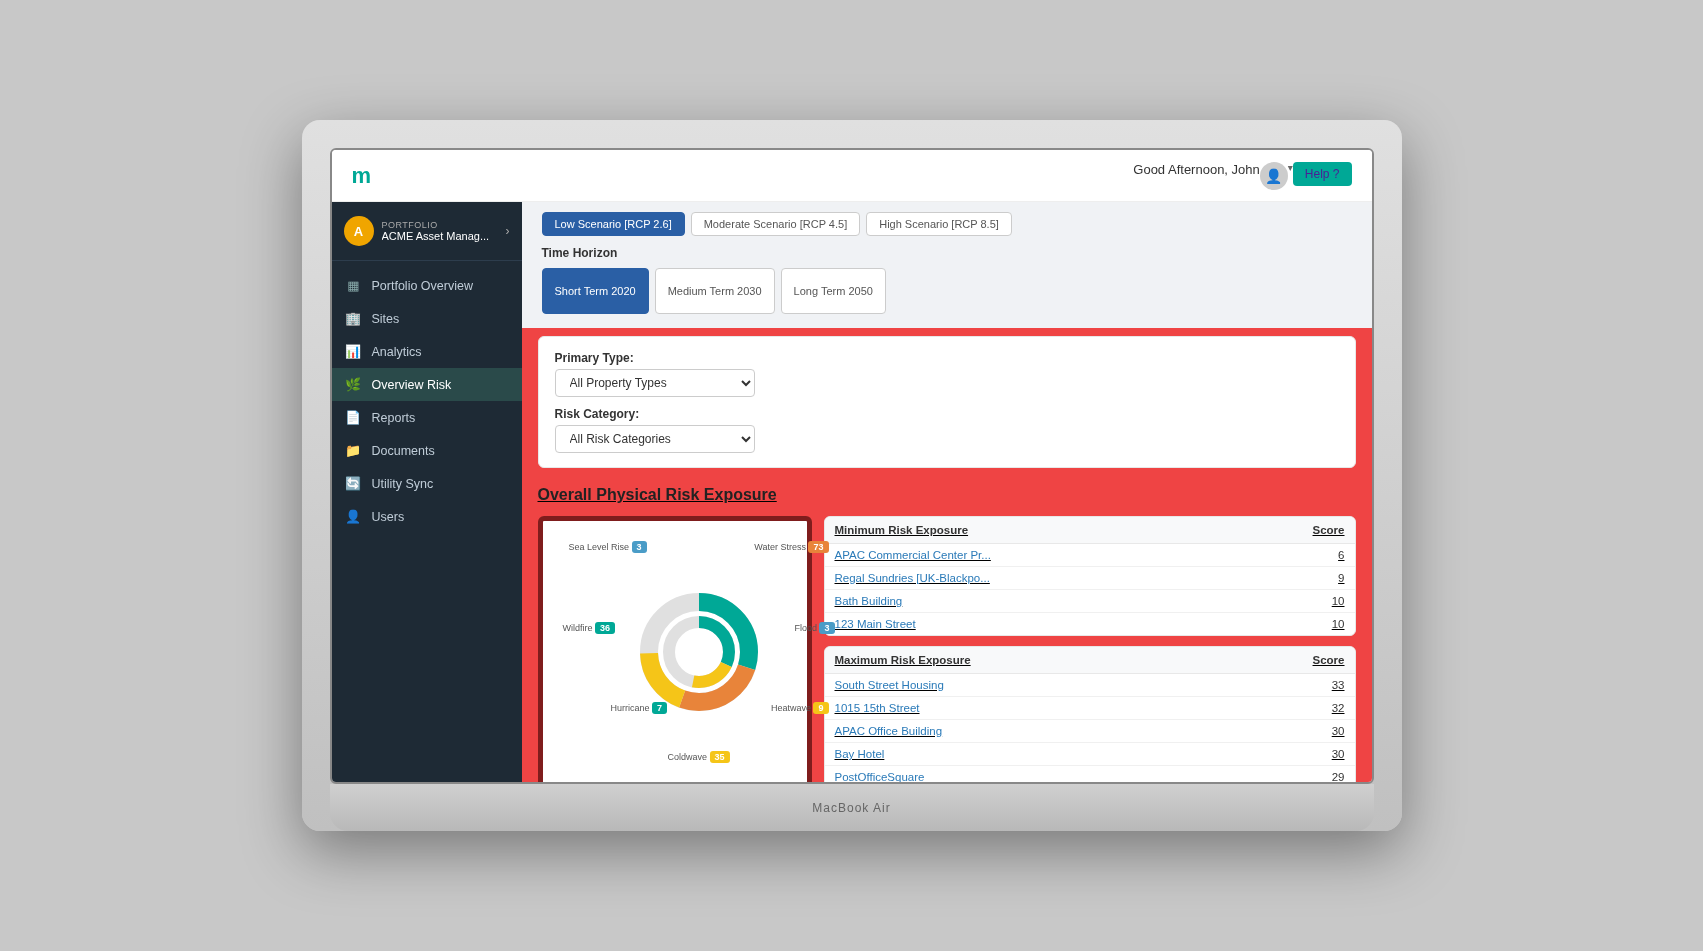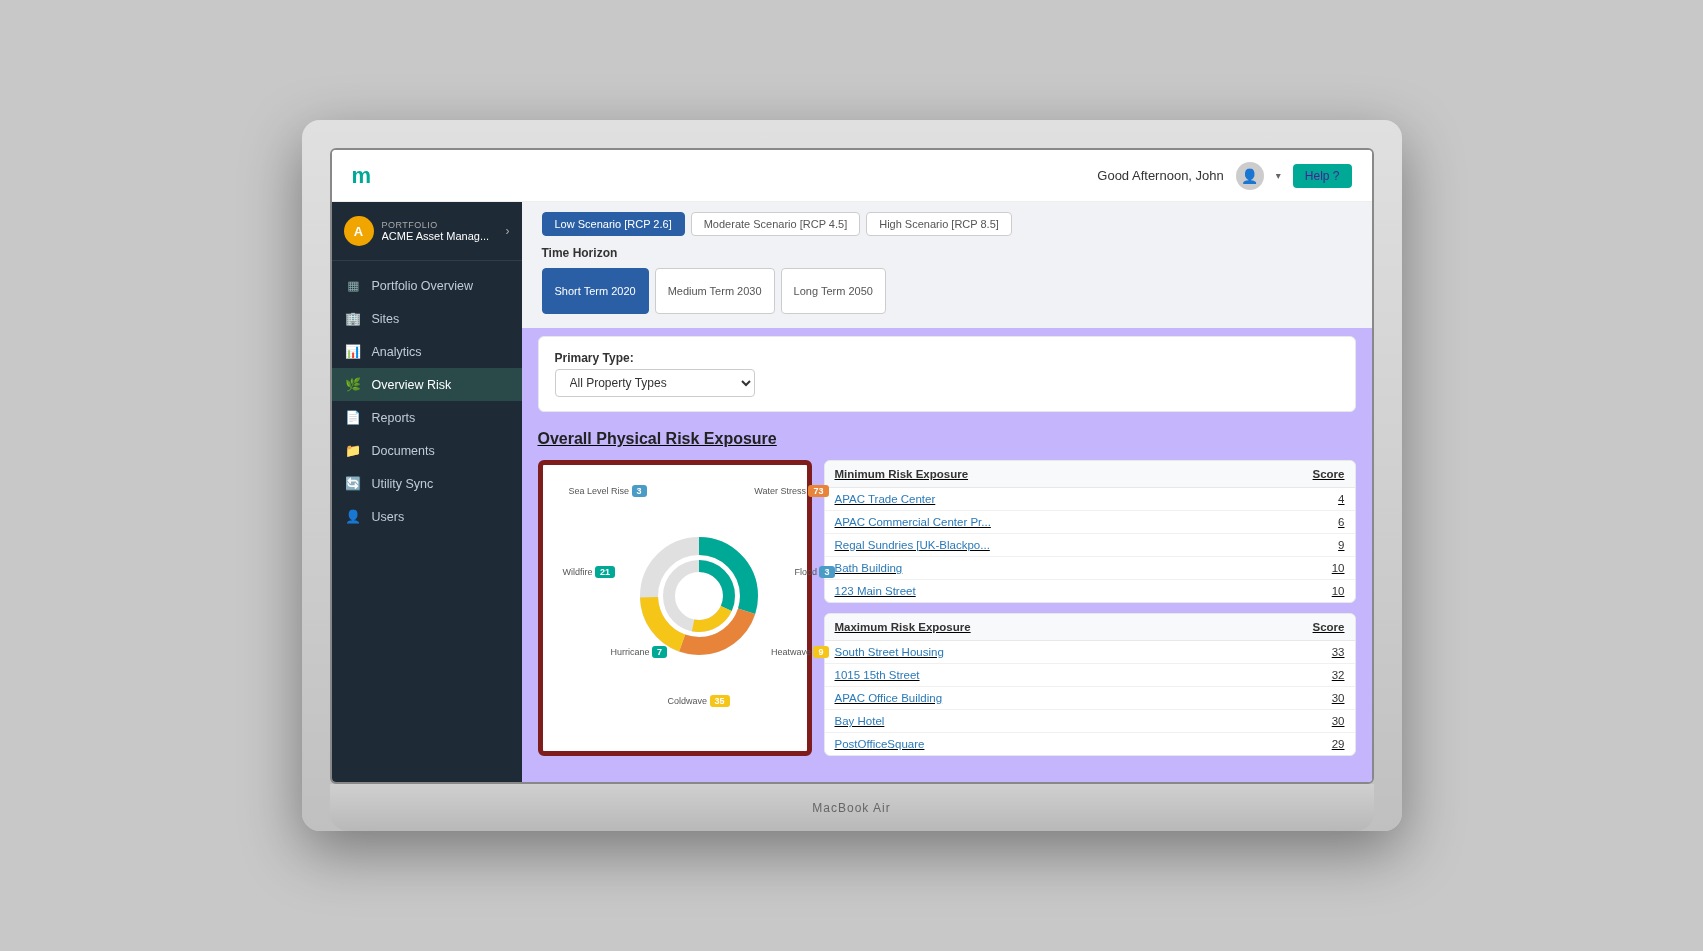--- a/index.html
+++ b/index.html
@@ -52,22 +52,22 @@
       padding: 0 20px;
       border-bottom: 1px solid #eee;
     }
     .topbar-logo {
       font-size: 22px;
       font-weight: 700;
       color: #00a896;
     }
     .topbar-right {
       display: flex;
-      align-items: center;
-      gap: 12px;
+      align-items: flex-start;
+      gap: 0;
     }
     .topbar-greeting {
       font-size: 13px;
       color: #333;
     }
     .topbar-avatar {
       width: 28px;
       height: 28px;
       border-radius: 50%;
       background: #ccc;
@@ -160,21 +160,21 @@
     .nav-icon {
       font-size: 13px;
       width: 16px;
       text-align: center;
       color: #8aa;
     }
     .nav-item.active .nav-icon { color: #4dd; }
     
     .main {
       flex: 1;
-      background: #c4b5fd;
+      background: #ef4444;
       overflow-y: auto;
       display: flex;
       flex-direction: column;
     }
     
     .scenario-tabs {
       background: #f0f2f5;
       padding: 10px 20px 0 20px;
       display: flex;
       gap: 6px;
@@ -426,37 +426,46 @@
           <div class="filter-row">
             <div class="filter-label">Primary Type:</div>
             <select class="filter-select">
               <option>All Property Types</option>
               <option>Office</option>
               <option>Residential</option>
               <option>Retail</option>
               <option>Industrial</option>
             </select>
           </div>
+          <div class="filter-row">
+            <div class="filter-label">Risk Category:</div>
+            <select class="filter-select">
+              <option>All Risk Categories</option>
+              <option>Physical</option>
+              <option>Transition</option>
+              <option>Liability</option>
+            </select>
+          </div>
         </div>
 
         <div class="risk-section">
           <div class="risk-title">Overall Physical Risk Exposure</div>
           <div class="risk-content">
 
             <div class="chart-container">
               <div class="chart-labels">
 
                 <div class="chart-label" style="top:4px;left:10px;">
                   Sea Level Rise <span class="chart-label-badge badge-blue">3</span>
                 </div>
                 <div class="chart-label" style="top:4px;right:10px;">
                   Water Stress <span class="chart-label-badge badge-orange">73</span>
                 </div>
                 <div class="chart-label" style="top:85px;left:4px;">
-                  Wildfire <span class="chart-label-badge badge-teal">21</span>
+                  Wildfire <span class="chart-label-badge badge-teal">36</span>
                 </div>
                 <div class="chart-label" style="top:85px;right:4px;">
                   Flood <span class="chart-label-badge badge-blue">3</span>
                 </div>
                 <div class="chart-label" style="top:165px;left:10px;padding-left:42px;">
                   Hurricane <span class="chart-label-badge badge-teal">7</span>
                 </div>
                 <div class="chart-label" style="top:165px;right:10px;">
                   Heatwave <span class="chart-label-badge badge-yellow">9</span>
                 </div>
@@ -482,24 +491,20 @@
                 </svg>
               </div>
             </div>
 
             <div class="tables-container">
 
               <div class="risk-table">
                 <div class="risk-table-header">
                   <span class="col-name">Minimum Risk Exposure</span>
                   <span class="col-score">Score</span>
-                </div>
-                <div class="risk-table-row">
-                  <span class="col-name"><a class="risk-link">APAC Trade Center</a></span>
-                  <span class="col-score">4</span>
                 </div>
                 <div class="risk-table-row">
                   <span class="col-name"><a class="risk-link">APAC Commercial Center Pr...</a></span>
                   <span class="col-score">6</span>
                 </div>
                 <div class="risk-table-row">
                   <span class="col-name"><a class="risk-link">Regal Sundries [UK-Blackpo...</a></span>
                   <span class="col-score">9</span>
                 </div>
                 <div class="risk-table-row">

